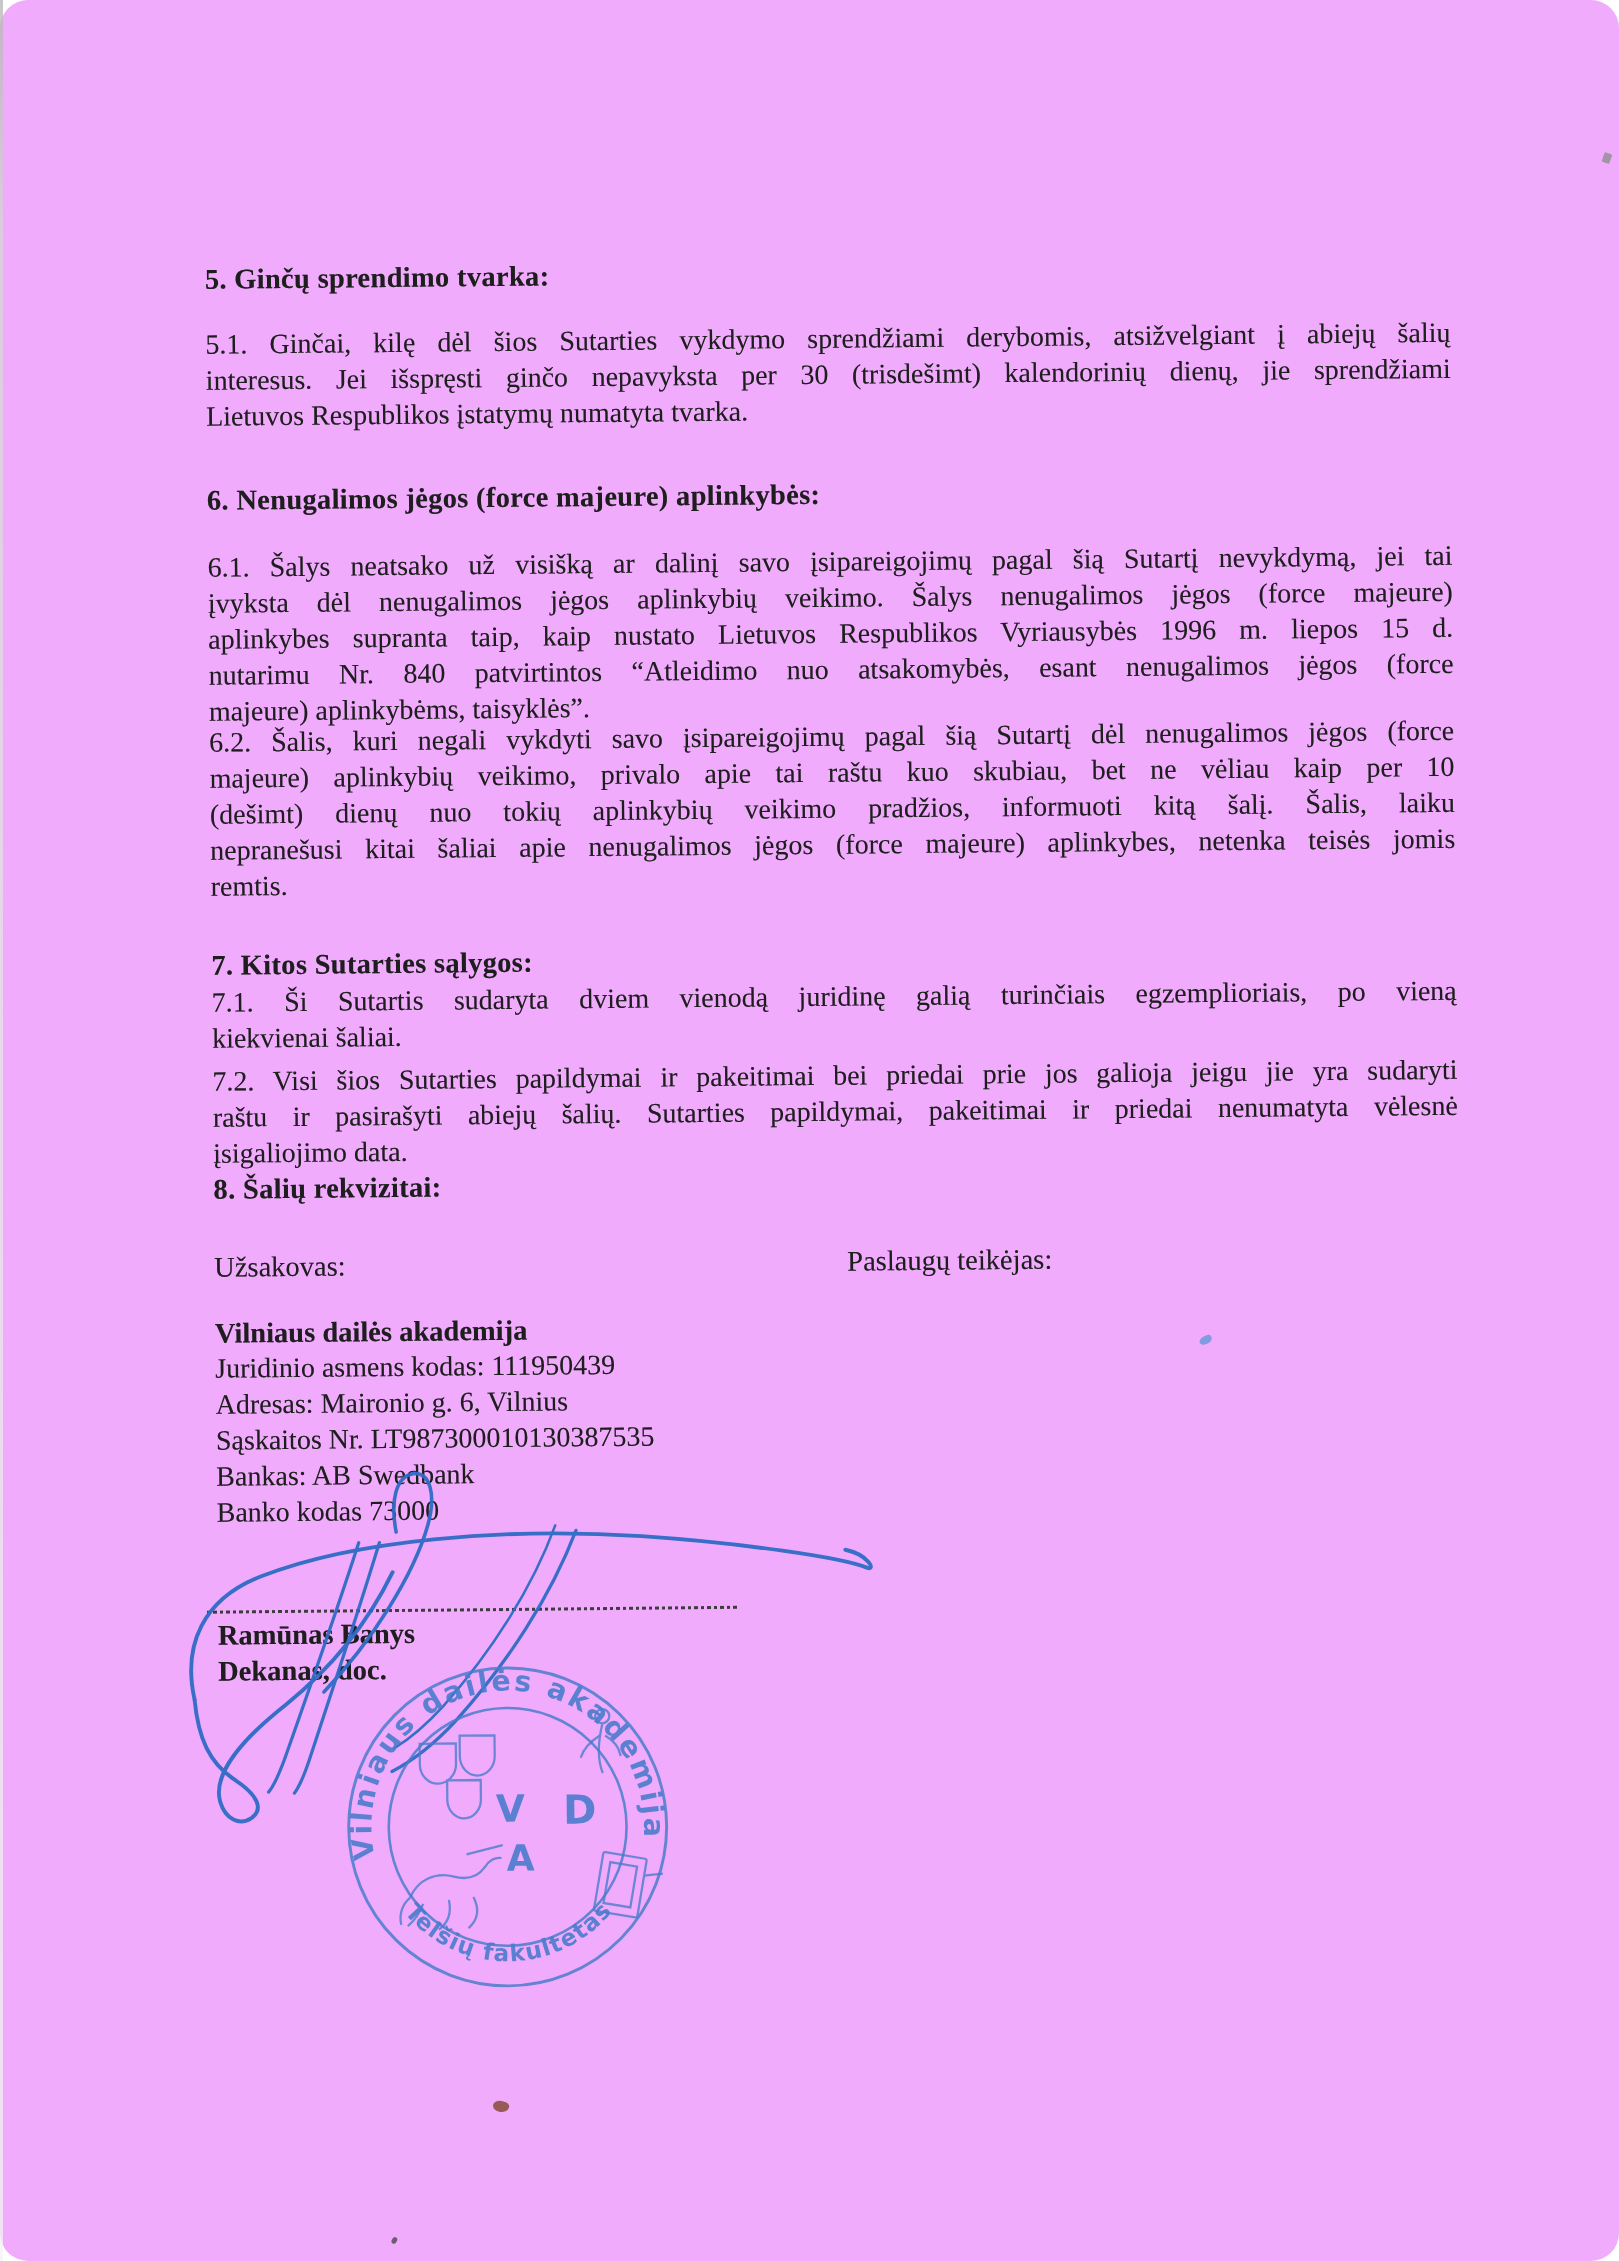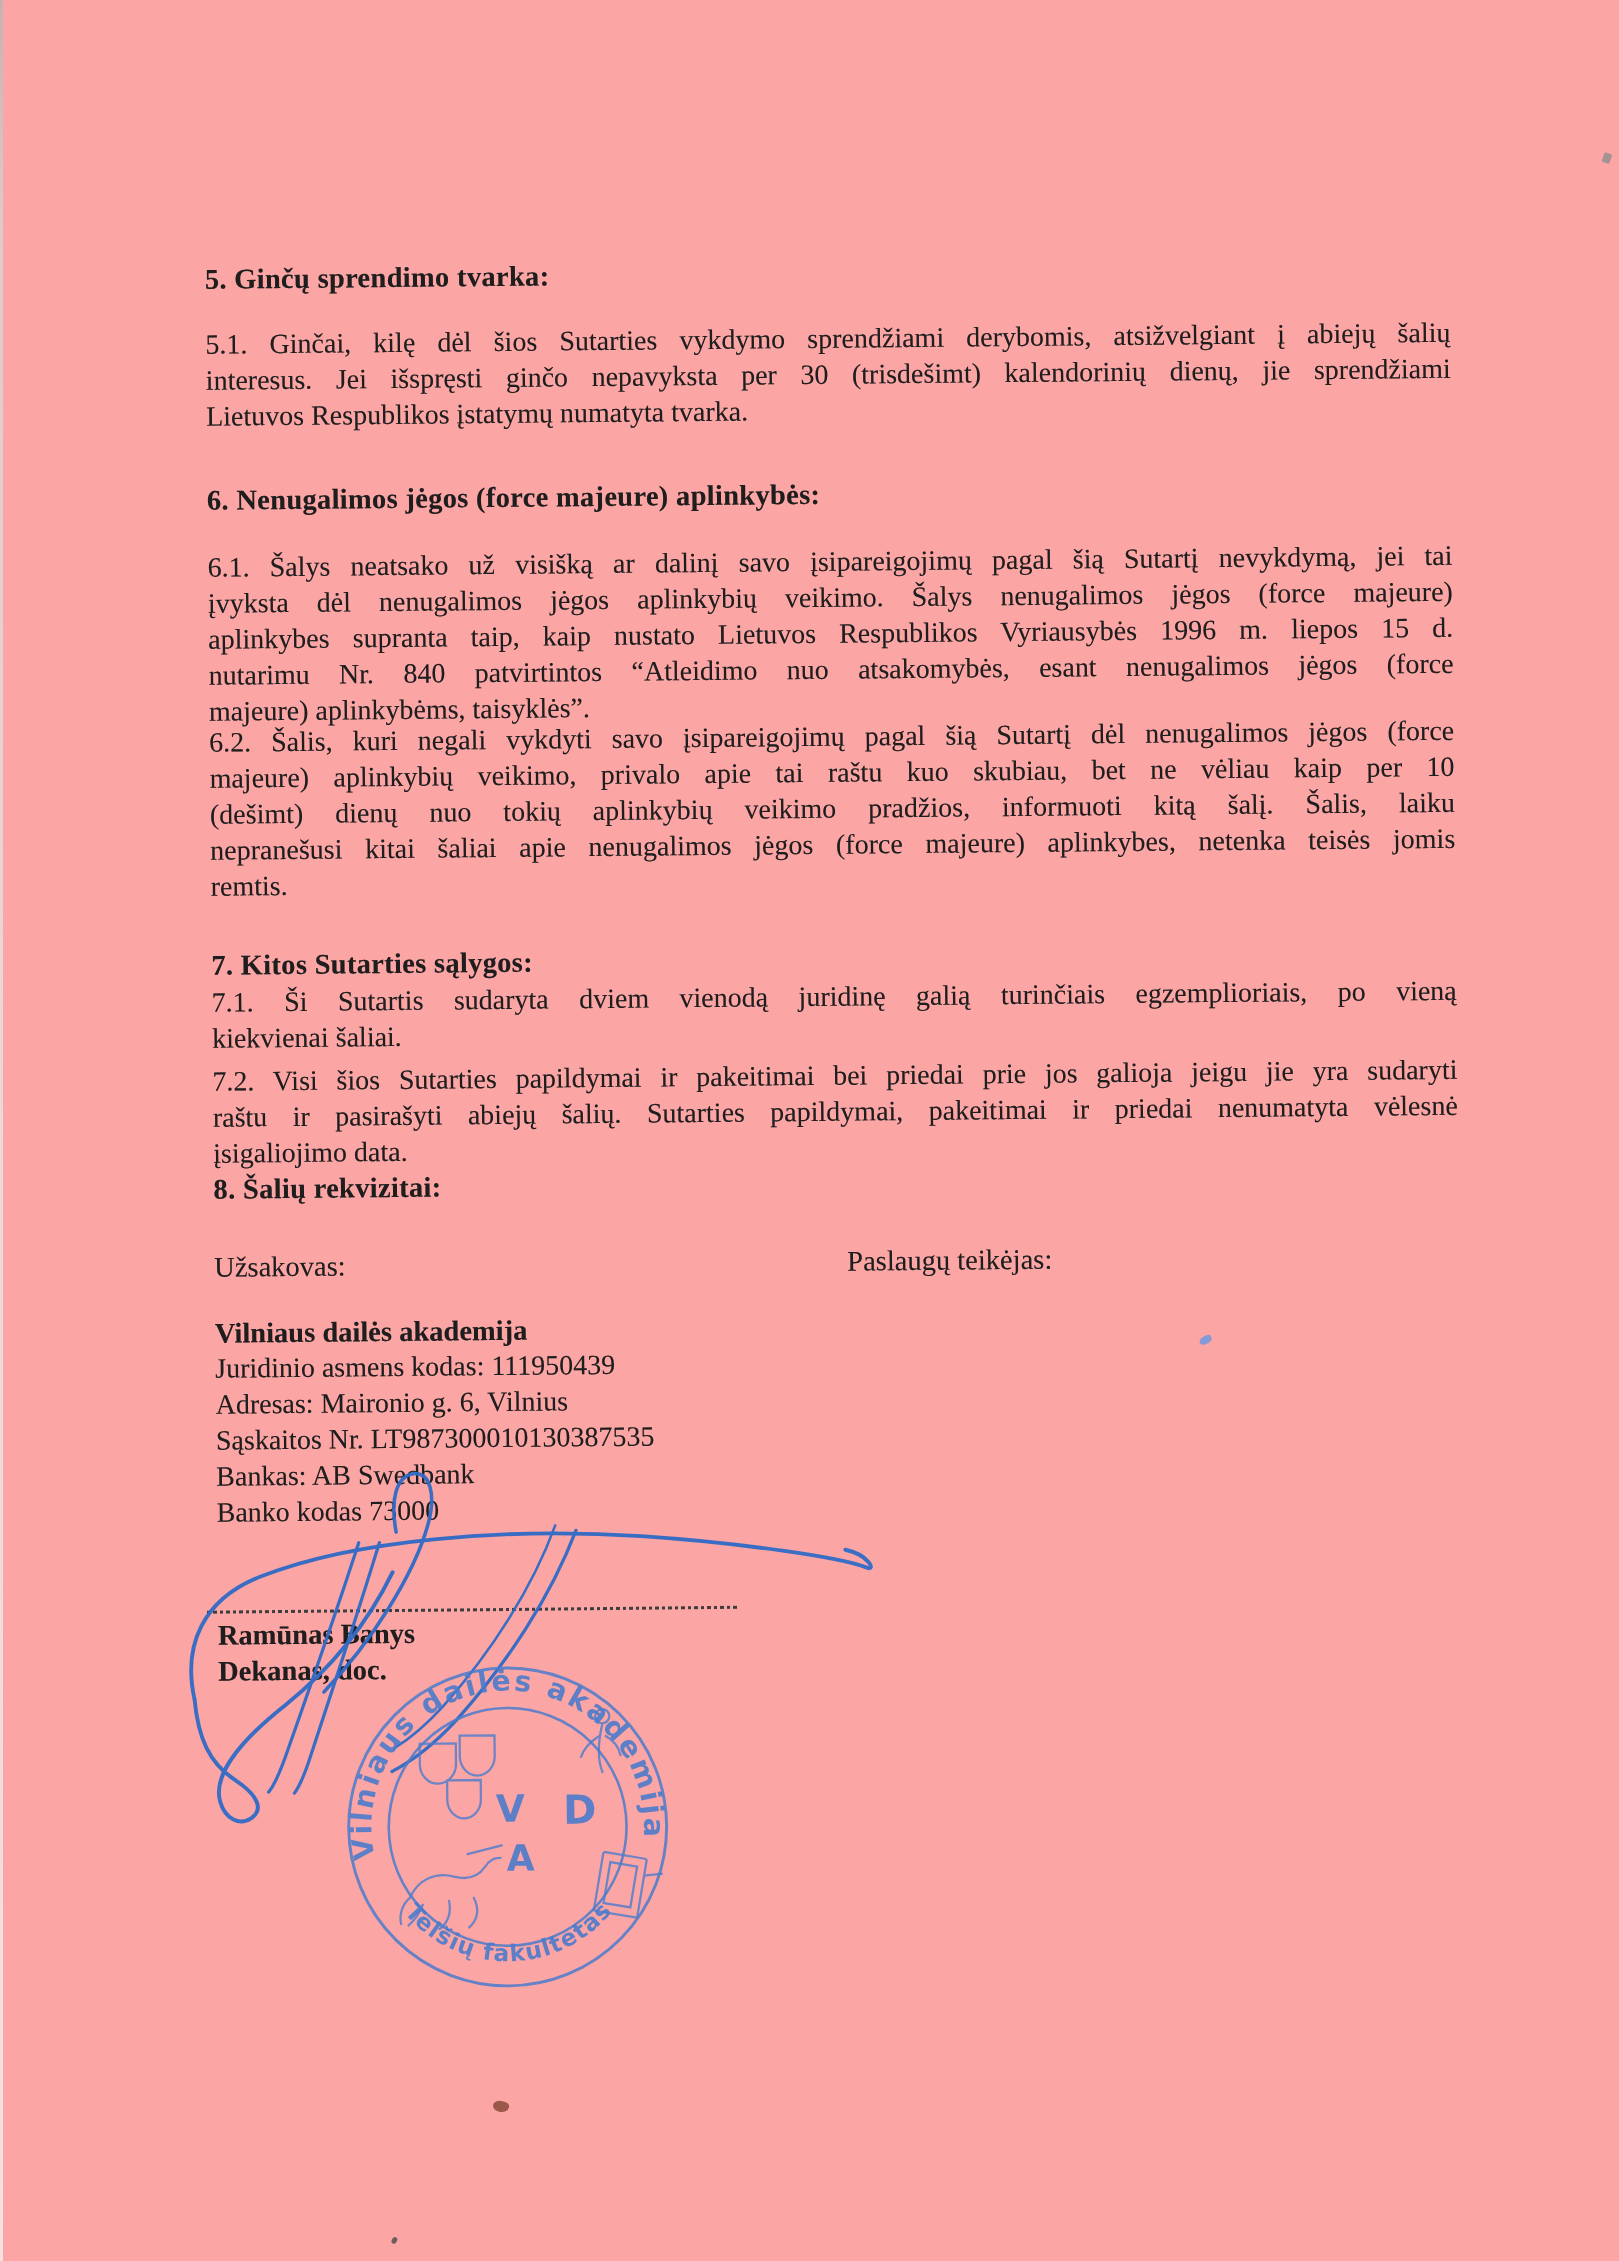--- a/index.html
+++ b/index.html
@@ -1,16 +1,16 @@
 <!DOCTYPE html>
 <html style="font-size:10.3px"><head>
 <meta charset="utf-8">
 <style>
   html,body{margin:0;padding:0;width:1620px;height:2261px;background:#ffffff;overflow:hidden;}
-  .page{position:absolute;inset:0;background:#fca5a5;font-family:"Liberation Serif","DejaVu Serif",serif;color:#1e1e1e;}
+  .page{position:absolute;inset:0;background:#f0abfc;font-family:"Liberation Serif","DejaVu Serif",serif;color:#1e1e1e;border-radius:28px;}
   .edge-artifact{position:absolute;left:0;top:0;width:3.2px;height:100%;
     background:linear-gradient(180deg,#b5b5b5 0%,#d6d6d6 10%,#e6e6e6 45%,#efefef 80%,#f3f3f3 100%);opacity:.75;}
   .skew{position:absolute;inset:0;transform:rotate(-0.55deg);transform-origin:809px 1132px;}
   .doc{position:absolute;left:213px;top:0;width:1245px;height:2261px;}
   .block{position:absolute;left:0;width:100%;font-size:28px;line-height:36px;
     text-shadow:0 0 0.6px rgba(25,25,25,.35);}
   .hblock{font-weight:700;font-size:28.5px;letter-spacing:0.3px;}
   .tline{text-align:justify;text-align-last:justify;}
   .tline.rag{text-align-last:left;}
   .leftalign .tline{text-align:left;text-align-last:left;}

